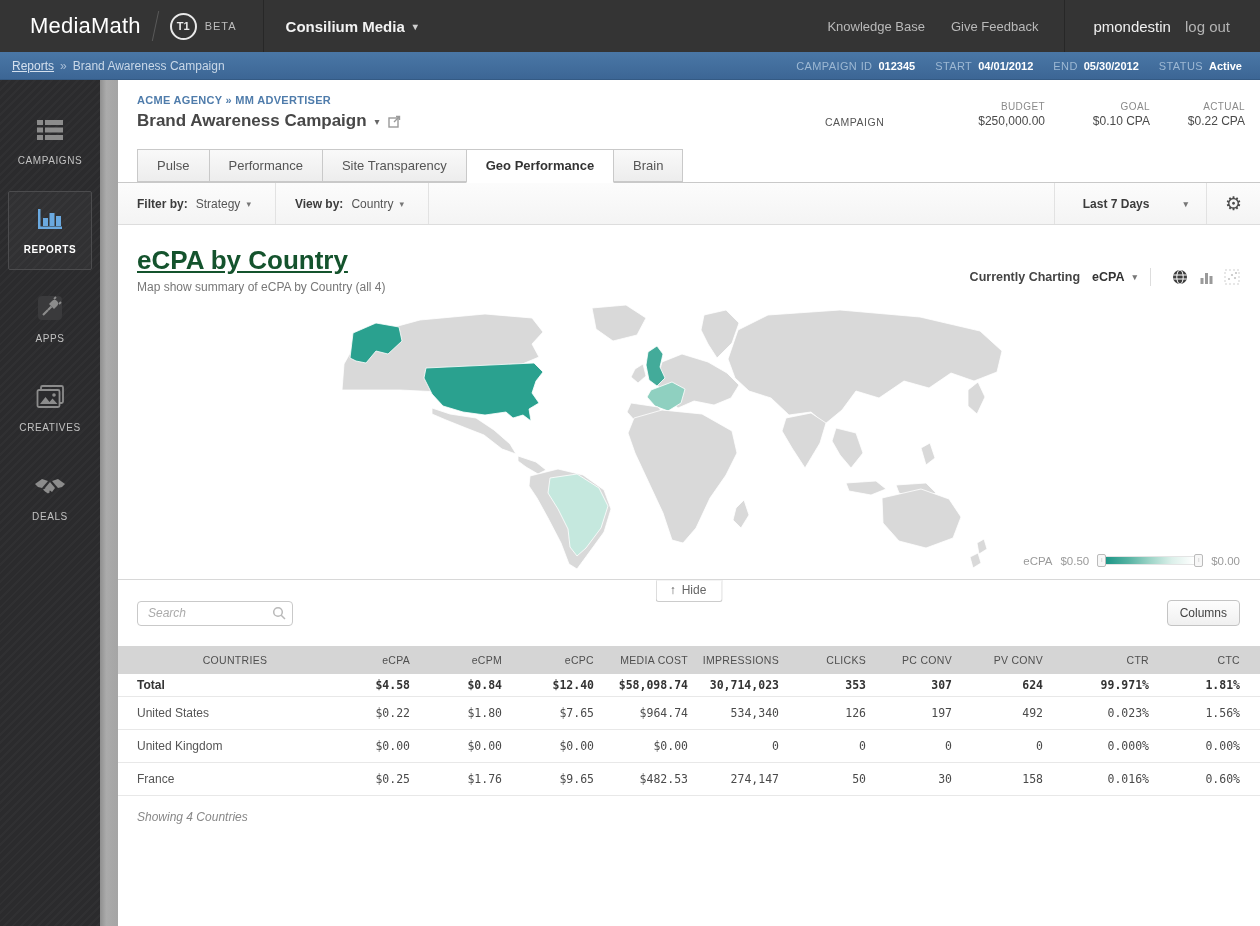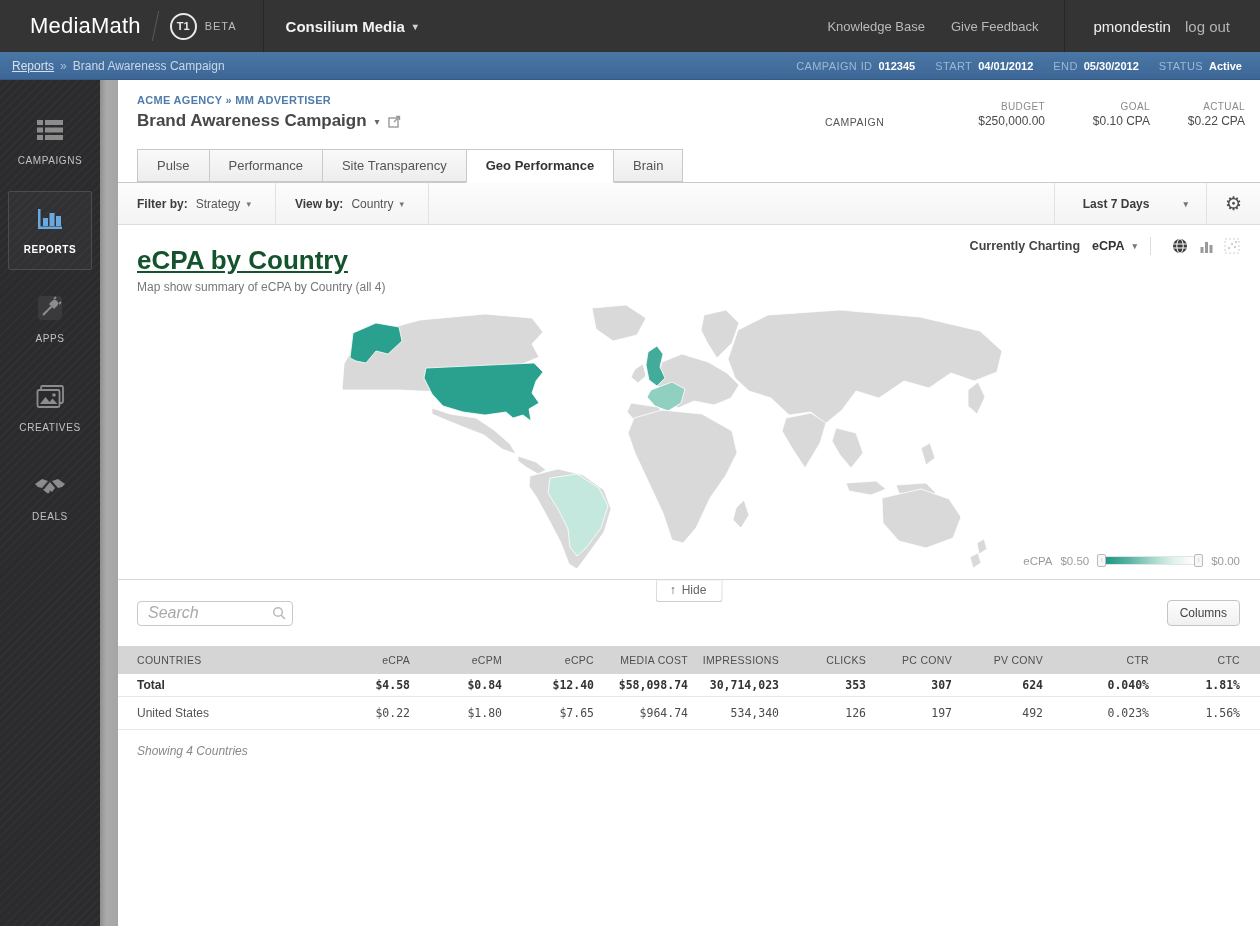--- a/index.html
+++ b/index.html
@@ -69,47 +69,47 @@
   .dd-caret { font-size:9px; color:#777; }
   .filter-right { margin-left:auto; display:flex; align-items:stretch; }
   .range-seg { display:flex; align-items:center; gap:34px; padding:0 18px 0 28px; border-left:1px solid #e2e2e2; font-size:12px; font-weight:bold; color:#3c3c3c; cursor:pointer; }
   .gear-seg { display:flex; align-items:center; padding:0 18px; border-left:1px solid #e2e2e2; cursor:pointer; }
   .gear { font-size:19px; color:#4c4c4c; }
 
   
   .chart-panel { height:355px; position:relative; border-bottom:1px solid #d8d8d8; }
   .chart-title { font-size:26px; font-weight:bold; color:#14532d; padding:20px 0 0 19px;text-decoration:underline; }
   .chart-sub { font-size:12px; color:#777; padding:4px 0 0 19px; }
-  .chart-controls { position:absolute; top:12px; right:18px; display:flex; align-items:center; }
+  .chart-controls { position:absolute; top:43px; right:18px; display:flex; align-items:center; }
   .charting-label { font-size:12.5px; font-weight:bold; color:#444; }
   .metric-dd { font-size:12.5px; font-weight:bold; color:#333; margin-left:12px; display:flex; align-items:center; gap:8px; cursor:pointer; }
   .ctrl-divider { width:1px; height:18px; background:#ddd; margin:0 13px; }
   .icon-btn { display:flex; align-items:center; justify-content:center; width:20px; height:18px; cursor:pointer; margin-left:6px; }
   .map-wrap { margin:8px 0 0 162px; width:730px; height:268px; }
   .map-legend { position:absolute; right:20px; bottom:12px; display:flex; align-items:center; gap:8px; }
   .legend-lbl { font-size:11.5px; color:#9a9a9a; }
   .legend-val { font-size:11.5px; color:#9a9a9a; }
   .legend-slider { display:flex; align-items:center; }
   .legend-handle { width:9px; height:13px; background:#f7f7f7; border:1px solid #bbb; border-radius:2px; font-size:6px; color:#999; line-height:11px; text-align:center; cursor:ew-resize; }
   .legend-bar { width:88px; height:9px; background:linear-gradient(to right,#1d9687,#55b2a2,#9dd4c7,#dcf0ea,#ffffff); border-top:1px solid #e4e4e4; border-bottom:1px solid #e4e4e4; }
   .hide-btn { position:absolute; left:50%; bottom:-23px; transform:translateX(-50%); background:#fff; border:1px solid #ccc; border-top:1px solid #f4f4f4; border-radius:0 0 3px 3px; padding:2px 15px 4px 13px; font-size:12px; color:#666; cursor:pointer; display:flex; gap:6px; align-items:center; }
   .hide-arrow { font-weight:bold; color:#555; font-size:12px; }
 
   
   .table-toolbar { height:66px; display:flex; align-items:center; padding:0 20px 0 19px; }
   .search-wrap { position:relative; }
-  .search-input { width:156px; height:25px; border:1px solid #c9c9c9; border-radius:4px; padding:0 26px 0 10px; font-size:16px; font-style:italic; color:#666; outline:none; background:#fff; font-family:"Liberation Sans",sans-serif; }
+  .search-input { width:156px; height:25px; border:1px solid #c9c9c9; border-radius:4px; padding:0 26px 0 10px; font-size:12px; font-style:italic; color:#666; outline:none; background:#fff; font-family:"Liberation Sans",sans-serif; }
   .search-input::placeholder { color:#aaa; font-style:italic; }
   .search-icon { position:absolute; right:7px; top:5px; }
   .columns-btn { margin-left:auto; font-size:12px; color:#444; background:linear-gradient(#fdfdfd,#f0f0f0); border:1px solid #c4c4c4; border-radius:4px; padding:5px 12px; cursor:pointer; }
 
   
   table.data { width:100%; border-collapse:collapse; table-layout:fixed; }
   table.data th { background:#d5d5d5; font-size:10.5px; font-weight:normal; color:#4f4f4f; letter-spacing:.3px; text-align:right; padding:8px 0; cursor:pointer; }
-  table.data th.c0 { text-align:left; padding-left:19px; }
+  table.data th.c0 { text-align:center; padding-left:19px; }
   table.data th.c10, table.data td.c10 { padding-right:20px; }
   table.data td { font-size:12px; color:#4a4a4a; text-align:right; padding:9px 0; border-bottom:1px solid #e8e8e8; }
   table.data td.c0 { text-align:left; padding-left:19px; font-family:"Liberation Sans",sans-serif; color:#555; }
   table.data td.num { font-family:"DejaVu Sans Mono",monospace; font-size:11.5px; }
   tr.total-row td { font-weight:bold; color:#333; padding:4px 0; }
   tr.total-row td.c0 { font-weight:bold; color:#333; }
   tr.data-row { cursor:pointer; }
   .table-footer { font-size:12px; font-style:italic; color:#888; padding:14px 0 0 19px; }
 </style>
 </head>
@@ -437,36 +437,62 @@
           <tr class="total-row">
             <td class="c0">Total</td>
             <td class="num">$4.58</td>
             <td class="num">$0.84</td>
             <td class="num">$12.40</td>
             <td class="num">$58,098.74</td>
             <td class="num">30,714,023</td>
             <td class="num">353</td>
             <td class="num">307</td>
             <td class="num">624</td>
-            <td class="num">0.040%</td>
+            <td class="num">99.971%</td>
             <td class="num c10">1.81%</td>
           </tr>
           <tr class="data-row">
             <td class="c0">United States</td>
             <td class="num">$0.22</td>
             <td class="num">$1.80</td>
             <td class="num">$7.65</td>
             <td class="num">$964.74</td>
             <td class="num">534,340</td>
             <td class="num">126</td>
             <td class="num">197</td>
             <td class="num">492</td>
             <td class="num">0.023%</td>
             <td class="num c10">1.56%</td>
           </tr>
+          <tr class="data-row">
+            <td class="c0">United Kingdom</td>
+            <td class="num">$0.00</td>
+            <td class="num">$0.00</td>
+            <td class="num">$0.00</td>
+            <td class="num">$0.00</td>
+            <td class="num">0</td>
+            <td class="num">0</td>
+            <td class="num">0</td>
+            <td class="num">0</td>
+            <td class="num">0.000%</td>
+            <td class="num c10">0.00%</td>
+          </tr>
+          <tr class="data-row">
+            <td class="c0">France</td>
+            <td class="num">$0.25</td>
+            <td class="num">$1.76</td>
+            <td class="num">$9.65</td>
+            <td class="num">$482.53</td>
+            <td class="num">274,147</td>
+            <td class="num">50</td>
+            <td class="num">30</td>
+            <td class="num">158</td>
+            <td class="num">0.016%</td>
+            <td class="num c10">0.60%</td>
+          </tr>
         </tbody>
       </table>
 
       <div class="table-footer">Showing 4 Countries</div>
 
     </main>
   </div>
 </div>
 
 </body></html>

